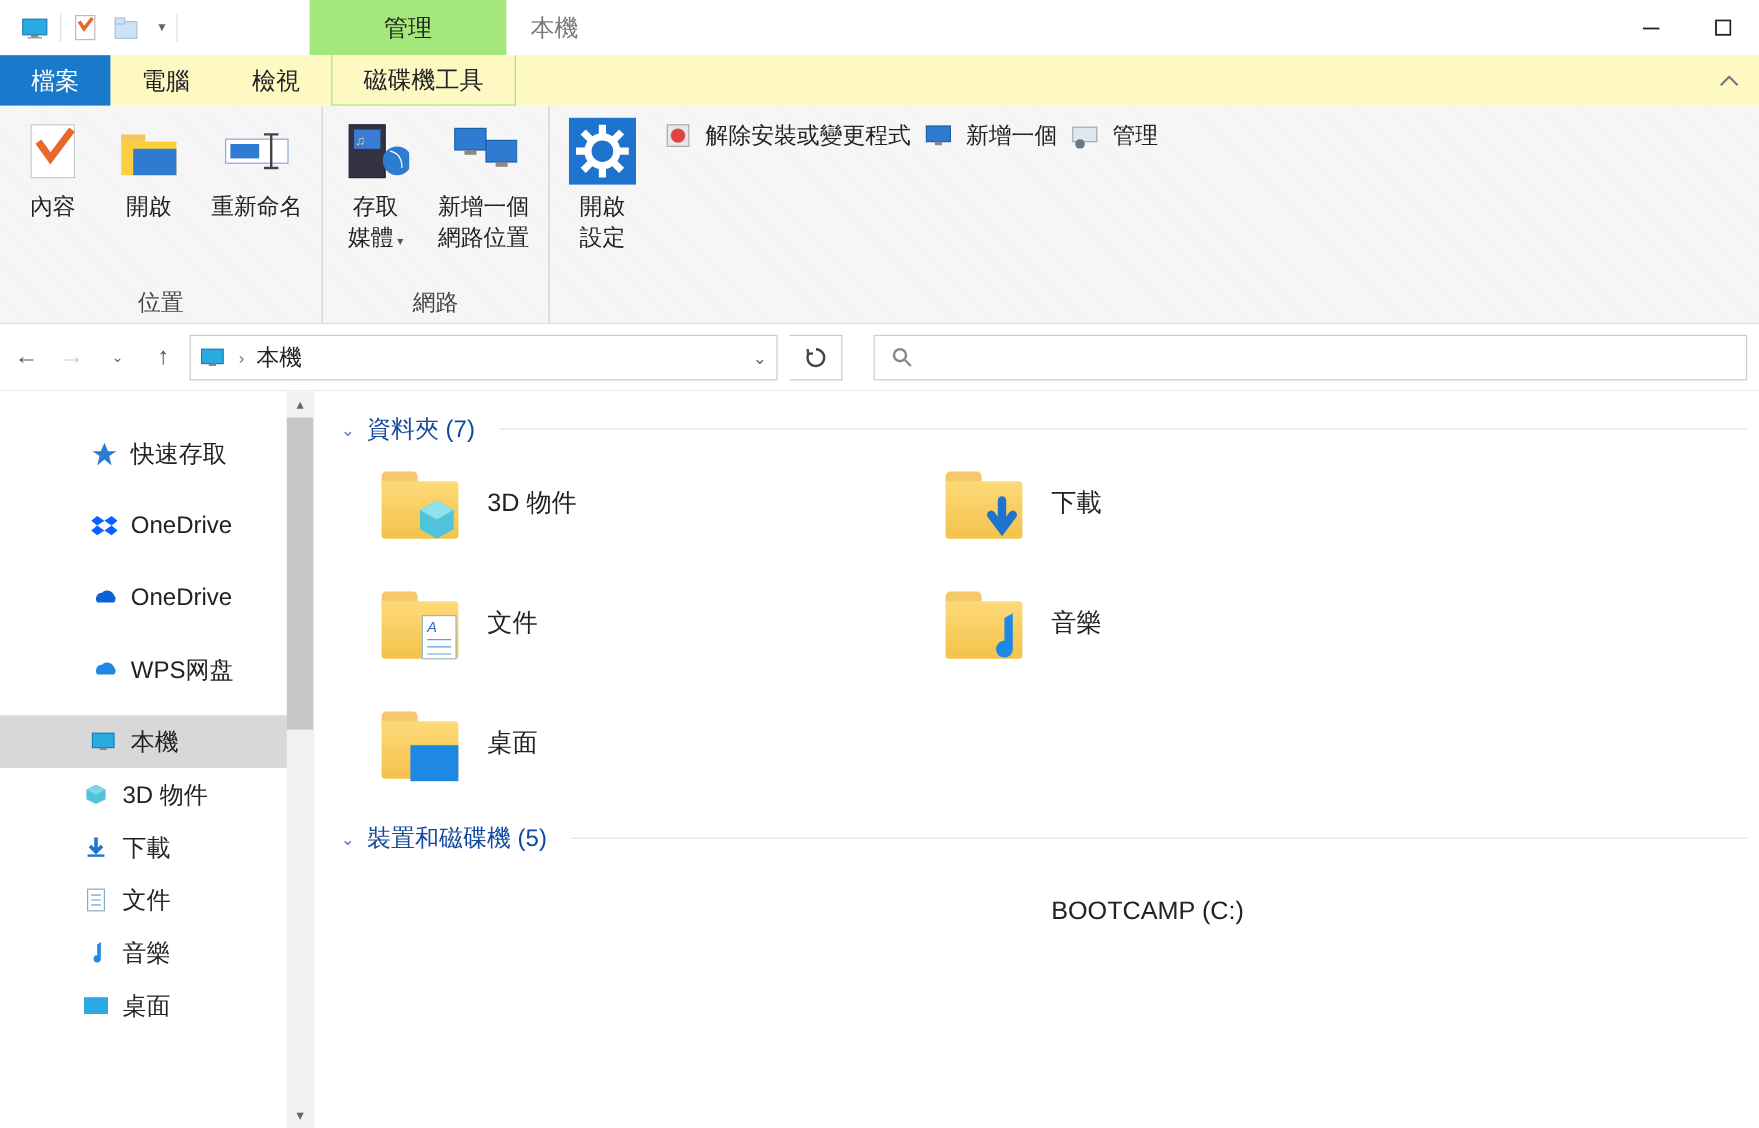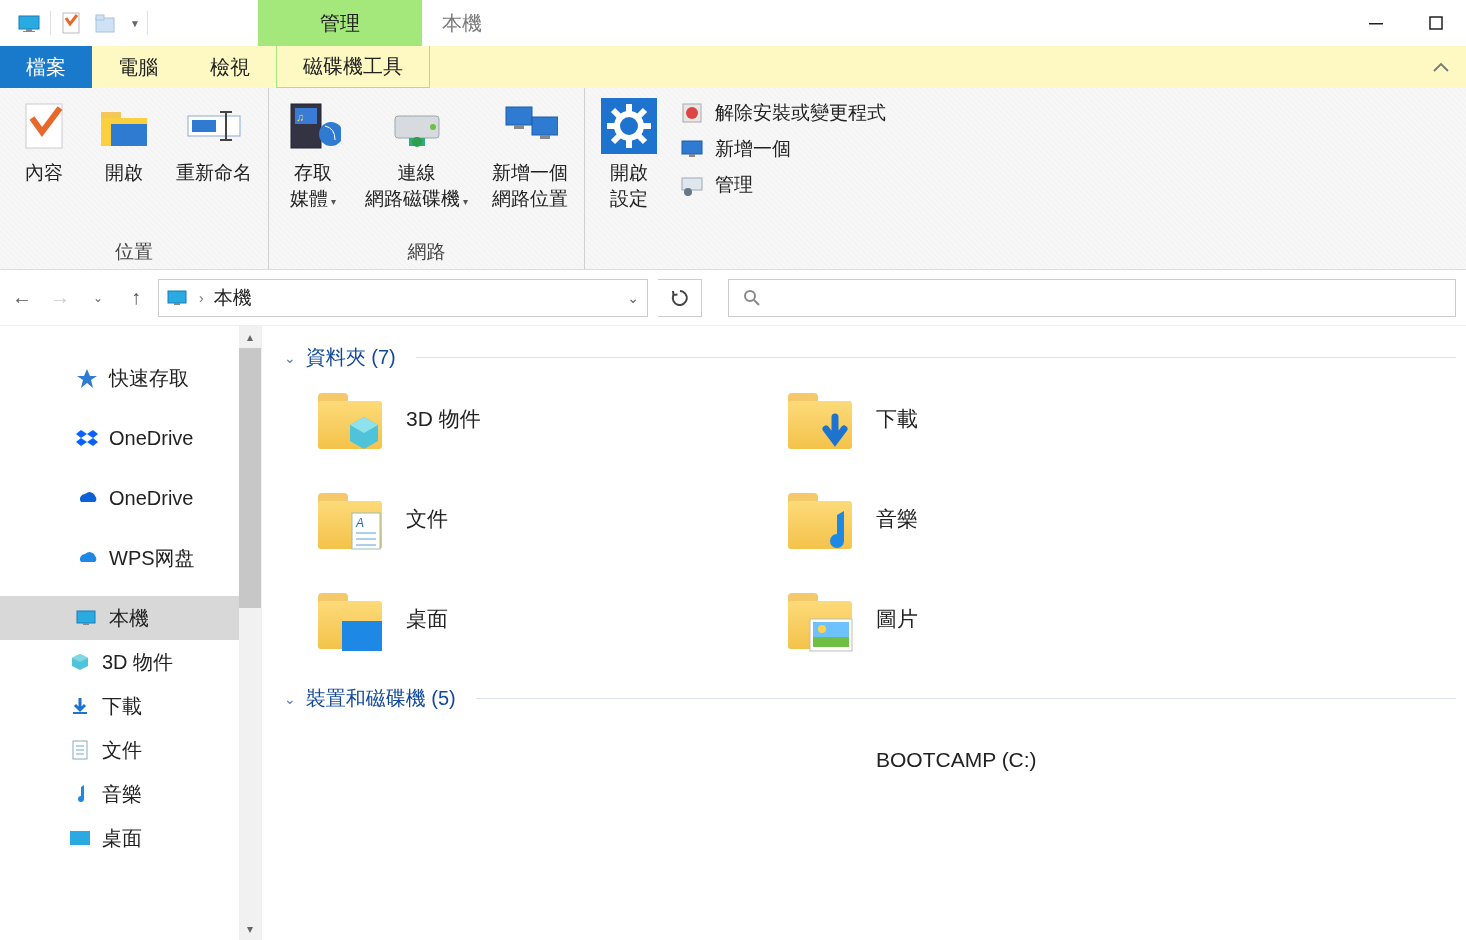--- a/index.html
+++ b/index.html
@@ -29,21 +29,21 @@
 .ribbon { height: 182px; background: repeating-linear-gradient(45deg, #f7f7f7 0 2px, #f4f4f4 2px 4px); border-bottom: 1px solid #ddd; display: flex; }
 .ribbon-group { border-right: 1px solid #d0d0d0; display: flex; flex-direction: column; padding: 6px 8px 4px 8px; }
 .ribbon-group-body { flex: 1; display: flex; gap: 8px; align-items: flex-start; }
 .ribbon-group-label { text-align: center; font-size: 19px; color: #444; padding-top: 4px; }
 
 .big-btn { display: flex; flex-direction: column; align-items: center; gap: 6px; padding: 4px 8px; }
 .big-btn .icon-box { width: 56px; height: 56px; display: flex; align-items: center; justify-content: center; }
 .big-btn .lbl { font-size: 19px; color: #222; text-align: center; line-height: 1.35; white-space: pre-line; }
 .drop-tri { font-size: 10px; color: #555; margin-left: 3px; }
 
-.sys-col { display: flex; flex-direction: column; gap: 10px; padding: 6px 6px; }
+.sys-col { display: flex; flex-direction: row; gap: 10px; padding: 6px 6px; }
 .sys-row { display: flex; align-items: center; gap: 10px; font-size: 19px; color: #222; }
 .sys-row .mini-icon { width: 26px; height: 26px; display: flex; align-items: center; justify-content: center; }
 
 
 .navbar { height: 56px; display: flex; align-items: center; gap: 10px; padding: 0 10px; border-bottom: 1px solid #eee; }
 .nav-arrows { display: flex; align-items: center; gap: 14px; color: #666; }
 .nav-arrows .enabled { color: #555; }
 .nav-arrows span { font-size: 20px; width: 24px; text-align: center; }
 .addr { flex: 0 0 490px; height: 38px; border: 1px solid #ccc; display: flex; align-items: center; padding: 0 8px; gap: 10px; position: relative; }
 .addr-crumb { font-size: 19px; color: #222; }
@@ -193,32 +193,20 @@
               <rect x="6" y="6" width="30" height="44" fill="#334" stroke="#223"></rect>
               <rect x="10" y="10" width="22" height="16" fill="#3a7bd5"></rect>
               <rect x="10" y="10" width="22" height="16" fill="url(#g)"></rect>
               <circle cx="46" cy="36" r="12" fill="#2f7bd1"></circle>
               <path d="M40 28 Q50 30 50 42" stroke="#fff" fill="#2f7bd1"></path>
               <text x="11" y="23" font-size="11" fill="#ffd24d">♫</text>
             </svg>
           </div>
         <div class="lbl"><span>存取
 媒體</span><span class="drop-tri">▾</span></div>
-      </div>
-      <div class="big-btn">
-        <div class="icon-box">
-            <svg width="56" height="48">
-              <rect x="6" y="14" width="44" height="22" rx="3" fill="#d7dade" stroke="#9aa"></rect>
-              <circle cx="44" cy="25" r="3" fill="#6fbf44"></circle>
-              <rect x="20" y="36" width="16" height="8" fill="#3a7"></rect>
-              <circle cx="28" cy="40" r="5" fill="#2e9e4f"></circle>
-            </svg>
-          </div>
-        <div class="lbl"><span>連線
-網路磁碟機</span><span class="drop-tri">▾</span></div>
       </div>
       <div class="big-btn">
         <div class="icon-box">
             <svg width="60" height="50">
               <rect x="4" y="6" width="26" height="18" fill="#2f7bd1" stroke="#1a5fa8"></rect>
               <rect x="30" y="16" width="26" height="18" fill="#2f7bd1" stroke="#1a5fa8"></rect>
               <rect x="12" y="24" width="10" height="4" fill="#888"></rect>
               <rect x="38" y="34" width="10" height="4" fill="#888"></rect>
             </svg>
           </div>
@@ -466,32 +454,20 @@
       </div>
       <div class="folder-item">
         <div class="folder-icon">
             <div class="folderbase"></div>
             <svg class="overlay" width="44" height="34">
               <rect x="2" y="2" width="40" height="30" fill="#1e88e5"></rect>
             </svg>
           </div>
         <div class="folder-label">桌面</div>
       </div>
-      <div class="folder-item">
-        <div class="folder-icon">
-            <div class="folderbase"></div>
-            <svg class="overlay" width="46" height="36">
-              <rect x="2" y="2" width="42" height="32" fill="#fff" stroke="#bbb"></rect>
-              <rect x="5" y="5" width="36" height="18" fill="#6ec1ff"></rect>
-              <rect x="5" y="20" width="36" height="10" fill="#6fbf44"></rect>
-              <circle cx="14" cy="12" r="4" fill="#ffd24d"></circle>
-            </svg>
-          </div>
-        <div class="folder-label">圖片</div>
-      </div>
     </div>
 
     <div class="sect-head">
       <span class="chev">⌄</span>
       <span>裝置和磁碟機 (5)</span>
       <div class="line"></div>
     </div>
 
     <div class="folder-grid" style="margin-top:8px;">
       <div class="folder-item" style="visibility:hidden"></div>

